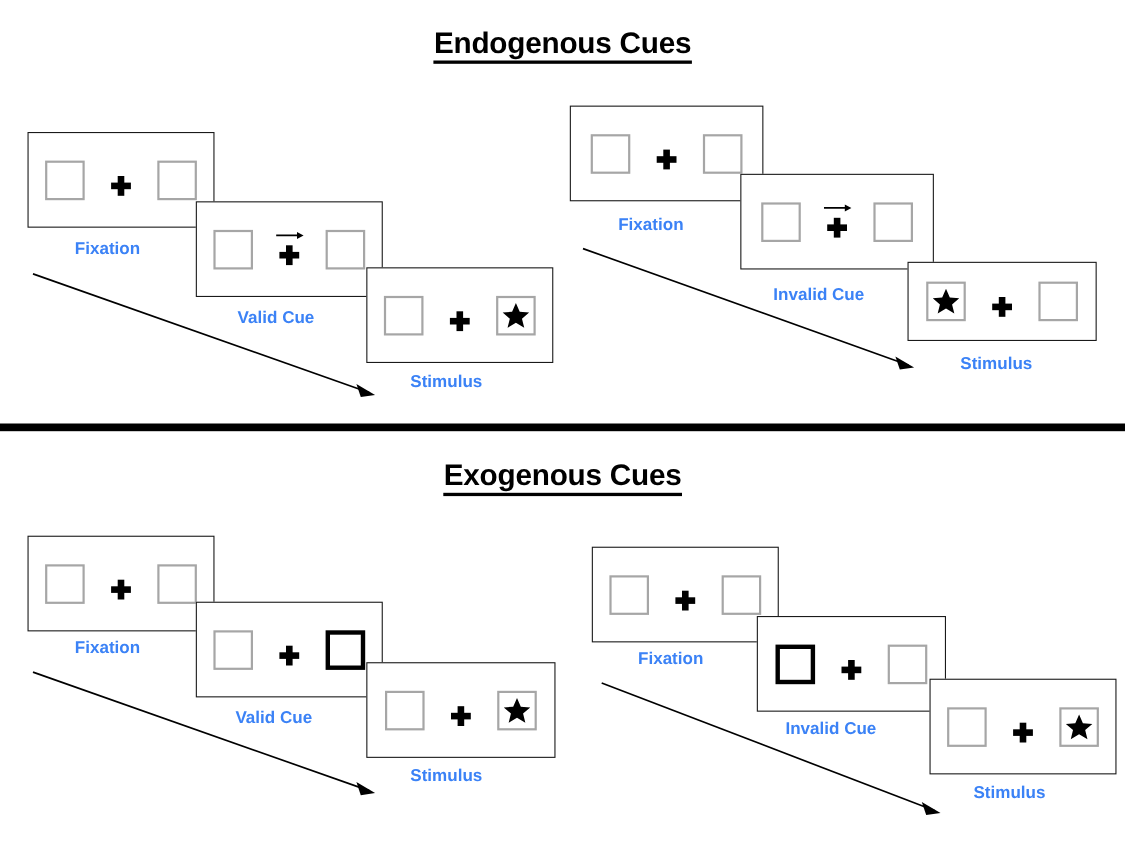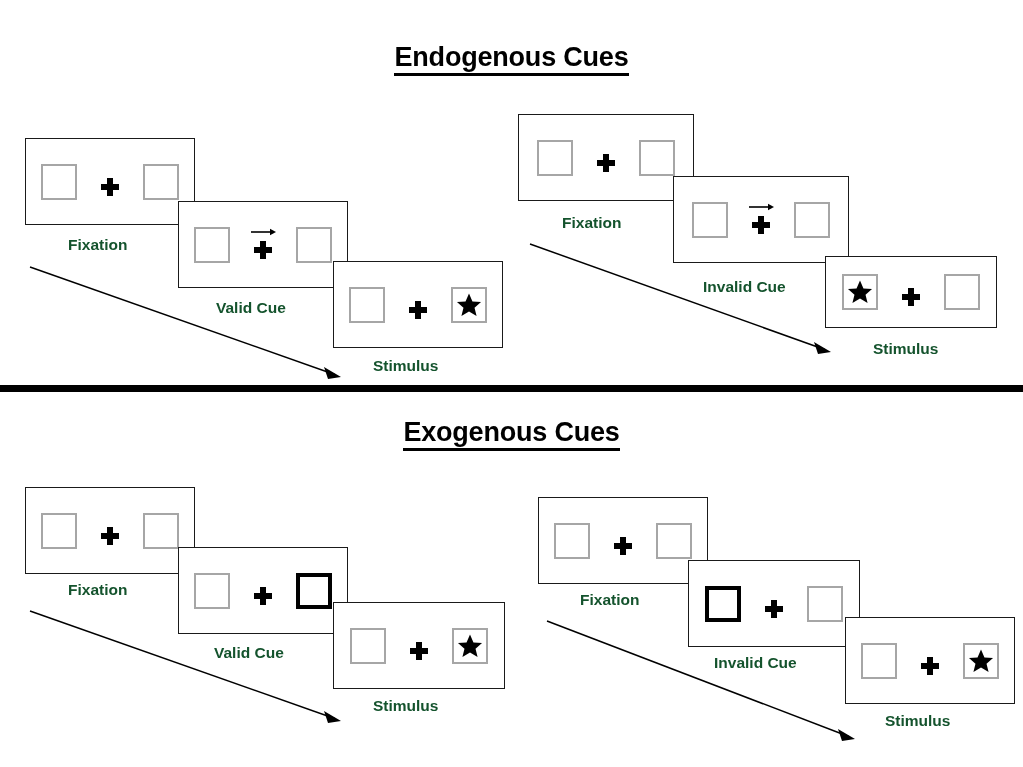--- a/index.html
+++ b/index.html
@@ -125,35 +125,35 @@
     top: 2px;
     width: 26px;
     height: 10px;
   }
 
   
   .caption {
     position: absolute;
     font-size: 15.5px;
     font-weight: bold;
-    color: #14532d;
+    color: #3b82f6;
     white-space: nowrap;
     text-align: right;
   }
 
   
   .time-arrow {
     position: absolute;
     pointer-events: none;
   }
 </style>
 </head>
 <body>
 
-<div class="section" style="top:0;height:390px;margin-top:18px;">
+<div class="section" style="top:0;height:390px;">
 
   <div class="section-title" style="top:24px;">
     <span>Endogenous Cues</span>
   </div>
 
   <div>
 
     <div class="frame" style="left:25px;top:120px;width:170px;height:87px;z-index:3;">
       <div class="frame-inner">
         <div class="box"></div>

